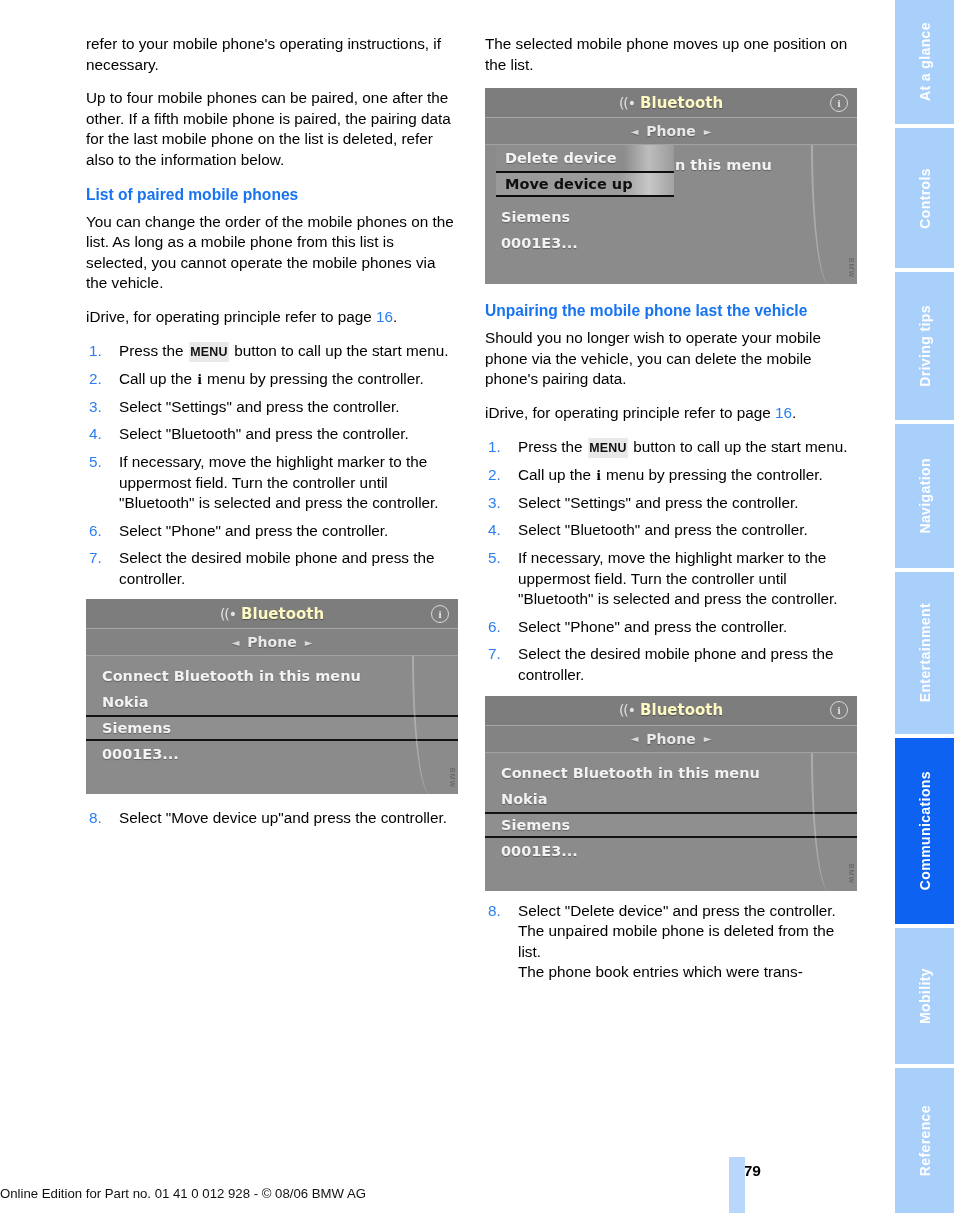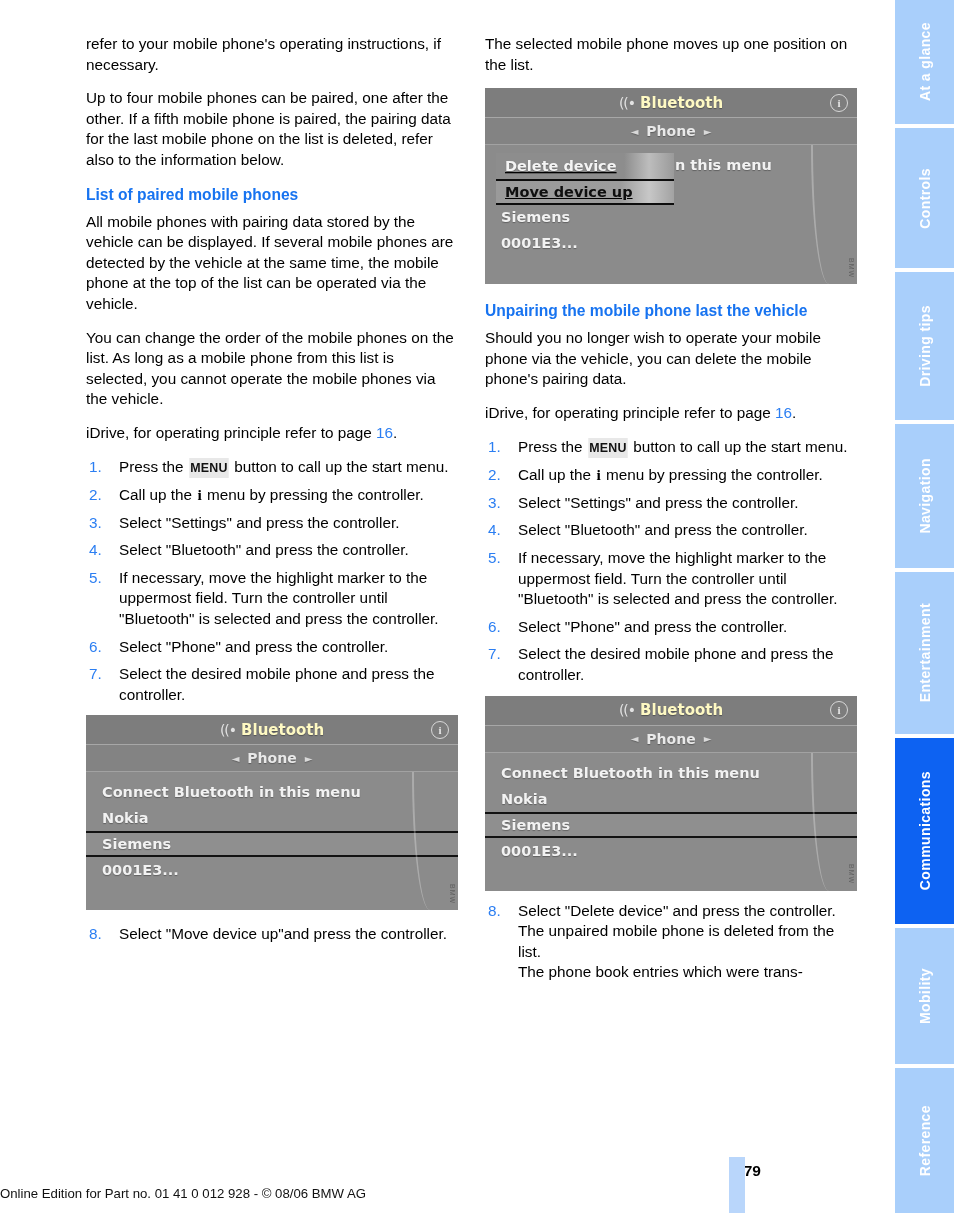--- a/index.html
+++ b/index.html
@@ -124,23 +124,22 @@
     pointer-events: none;
   }
   .idrive .watermark {
     position: absolute; right: 2px; bottom: 6px;
     writing-mode: vertical-rl;
     font-size: 7px; color: rgba(60,60,60,.55);
     letter-spacing: 1px; font-family: "Liberation Sans", sans-serif;
   }
   
   .idrive .popup {
-    position: absolute; left: 11px; top: 8px; width: 178px;
+    position: absolute; left: 11px; top: 0; width: 178px;
     z-index: 4;
-    text-decoration: underline;
   }
   .idrive .popup .pitem {
     height: 26px; display: flex; align-items: center; padding-left: 9px;
     font-size: 14.5px; font-weight: bold; color: #f4f4f4;
     background: linear-gradient(to right,#8d8d8d 0%,#8d8d8d 72%,#bdbdbd 86%,#9a9a9a 100%);
     text-shadow: 0 1px 1px rgba(0,0,0,.3);
   }
   .idrive .popup .pitem.sel {
     color: #0f0f0f;
     border-top: 2.5px solid #0d0d0d;
@@ -189,21 +188,20 @@
 
 <div class="page">
 
   <div class="col col-left">
 
     <p class="body">refer to your mobile phone's operating instructions, if necessary.</p>
     <p class="body">Up to four mobile phones can be paired, one after the other. If a fifth mobile phone is paired, the pairing data for the last mobile phone on the list is deleted, refer also to the information below.</p>
 
     <h2 class="heading">List of paired mobile phones</h2>
 
-    <p class="body">All mobile phones with pairing data stored by the vehicle can be displayed. If several mobile phones are detected by the vehicle at the same time, the mobile phone at the top of the list can be operated via the vehicle.</p>
     <p class="body">You can change the order of the mobile phones on the list. As long as a mobile phone from this list is selected, you cannot operate the mobile phones via the vehicle.</p>
 
     <p class="body"><span>iDrive, for operating principle refer to page </span><span class="pglink">16</span><span>.</span></p>
 
     <ol class="steps">
       <li>
         <span class="num">1.</span>
         <span>Press the </span><span class="key-menu">MENU</span><span> button to call up the start menu.</span>
       </li>
       <li>

